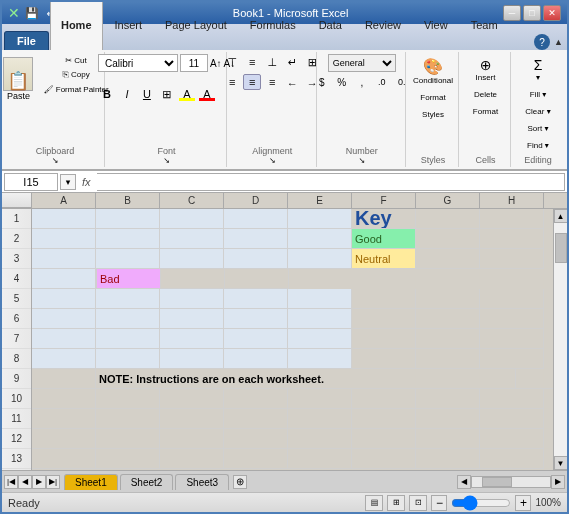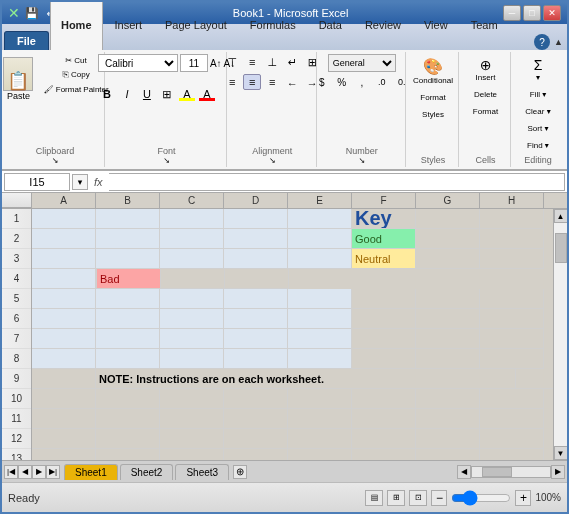--- a/index.html
+++ b/index.html
@@ -119,21 +119,21 @@
     .formula-bar {
       display: flex;
       align-items: center;
       height: 22px;
       background: white;
       border-bottom: 1px solid #aaa;
       gap: 2px;
       padding: 0 2px;
     }
     .cell-ref {
-      width: 66px; height: 18px;
+      width: 54px; height: 18px;
       border: 1px solid #aaa;
       font-size: 11px;
       text-align: center;
       padding: 0 2px;
     }
     .formula-expand { width: 16px; height: 16px; border: 1px solid #aaa; background: #f5f5f5; font-size: 9px; cursor: pointer; display: flex; align-items: center; justify-content: center; }
     .fx-label { font-size: 11px; font-style: italic; color: #555; padding: 0 4px; }
     .formula-input { flex: 1; height: 18px; border: 1px solid #aaa; border-left: none; font-size: 11px; padding: 0 4px; }
     .col-header {
       width: 64px;
@@ -198,21 +198,21 @@
       width: 320px;
       min-width: 320px;
     }
     .cell.key-label {
       font-weight: bold;
       font-size: 20px;
       color: #1f4e9c;
     }
     .cell.good { background: #86efac; color: #276221; }
     .cell.neutral { background: #ffeb9c; color: #9c6500; }
-    .cell.bad { background: #fca5a5; color: #9c0006; }
+    .cell.bad { background: #f0abfc; color: #9c0006; }
     .cell.note { font-weight: bold; font-size: 11px; width: 400px; min-width: 400px; }
 
     
     .sheet-tabs-area {
       display: flex;
       align-items: center;
       background: #d0d0d0;
       border-top: 1px solid #aaa;
       height: 22px;
       padding: 0 2px;
@@ -234,21 +234,21 @@
       border-radius: 3px 3px 0 0;
       font-size: 10px;
       cursor: pointer;
     }
     .sheet-tab.active { background: #eab308; font-weight: normal; }
     .sheet-add-btn { width: 14px; height: 14px; border: 1px solid #aaa; background: #e8e8e8; font-size: 10px; cursor: pointer; display: flex; align-items: center; justify-content: center; margin-left: 4px; }
     .scroll-area { flex: 1; display: flex; align-items: center; justify-content: flex-end; }
 
     
     .status-bar {
-      height: 30px;
+      height: 20px;
       background: linear-gradient(to bottom, #e8e8e8, #d8d8d8);
       border-top: 1px solid #bbb;
       display: flex;
       align-items: center;
       justify-content: space-between;
       padding: 0 6px;
     }
     .status-text { font-size: 11px; color: #333; }
     .status-right { display: flex; align-items: center; gap: 4px; }
     .view-btn {

